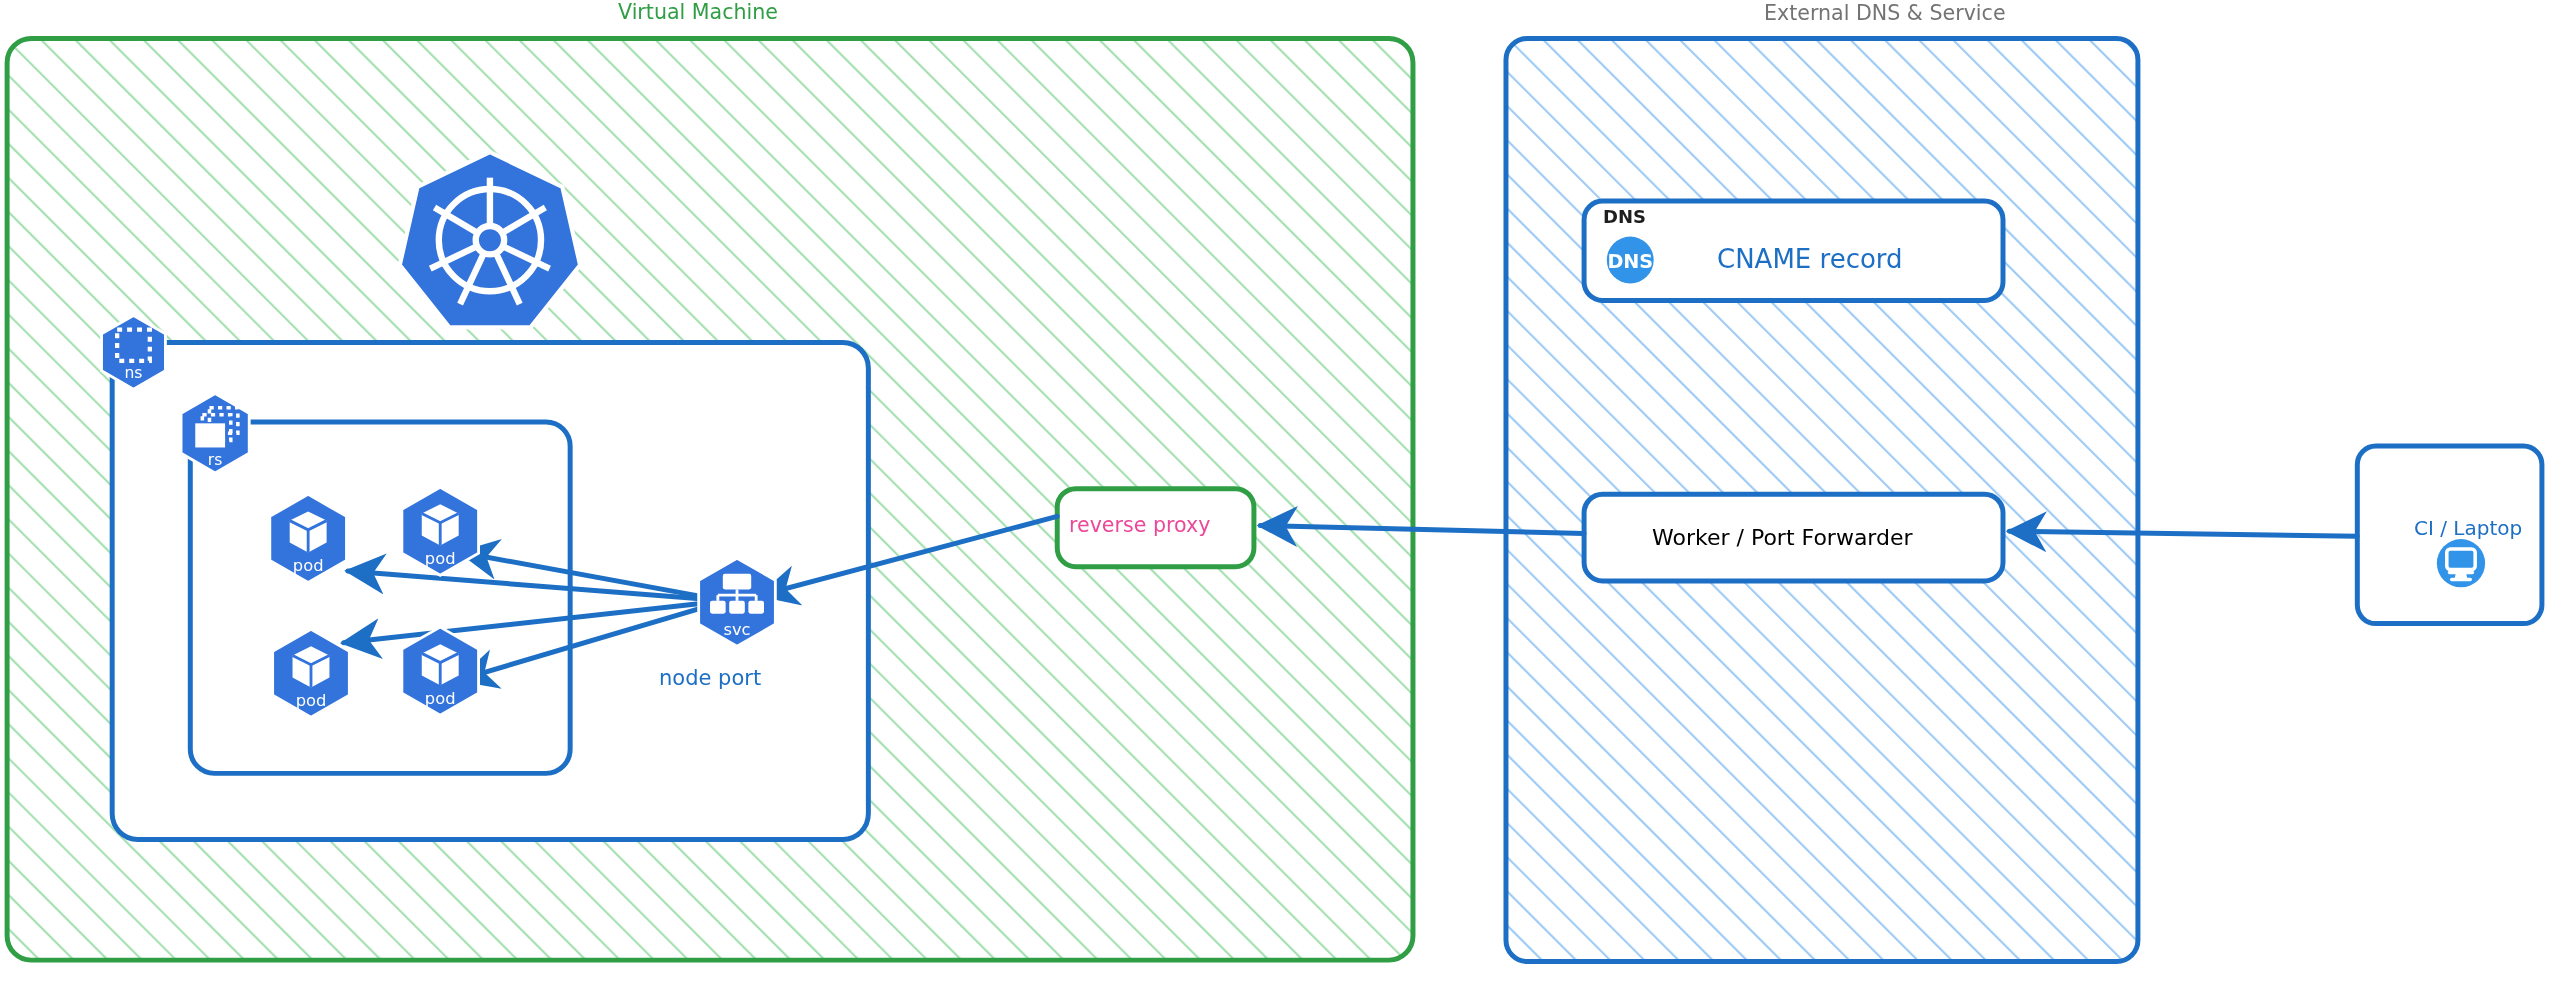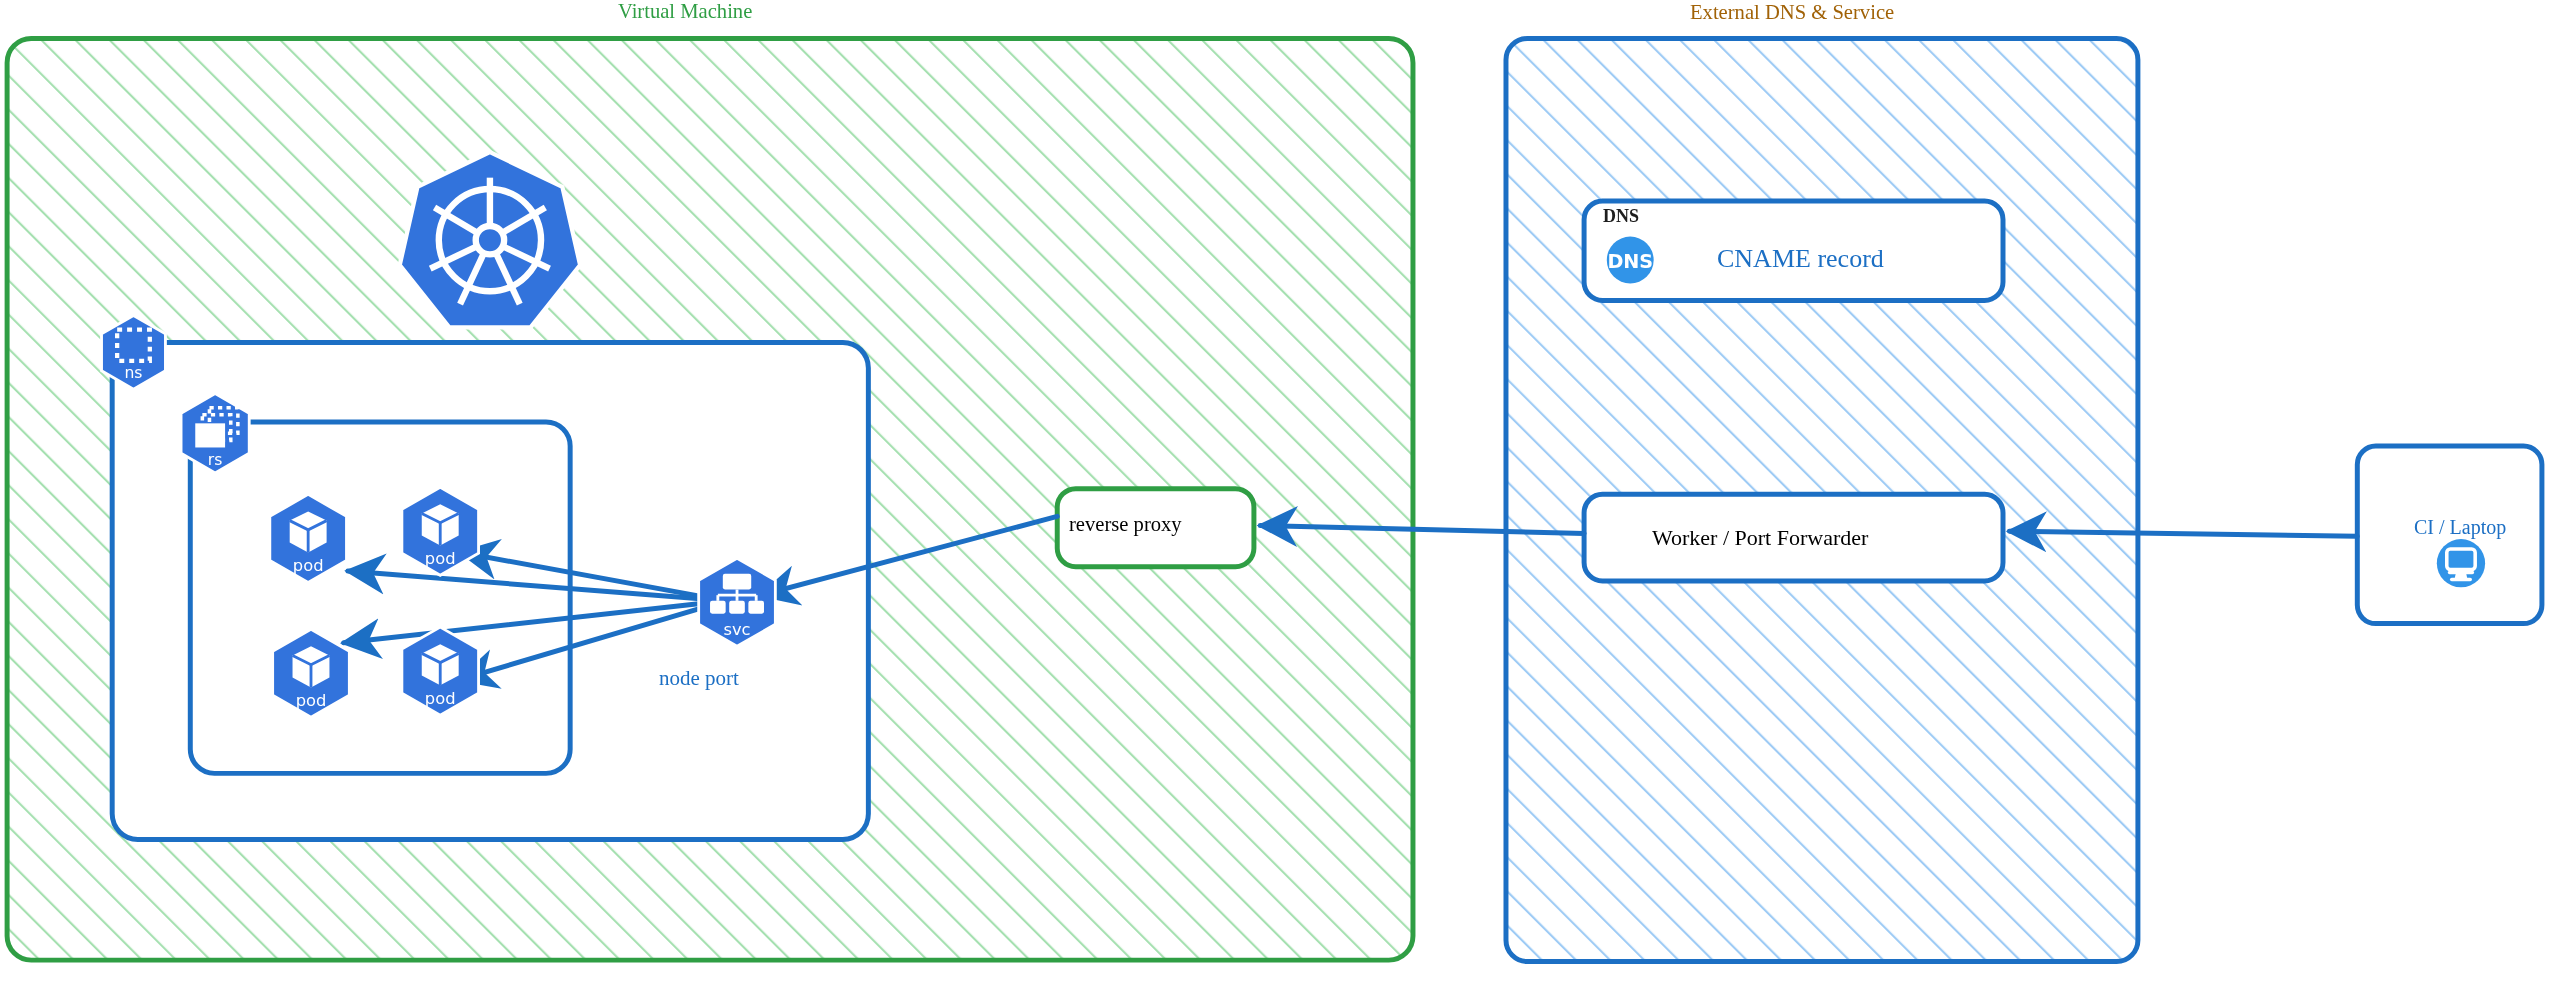--- a/index.html
+++ b/index.html
@@ -3,21 +3,21 @@
 <meta charset="utf-8">
 <style>
   html,body{margin:0;padding:0;background:#ffffff;}
   body{
     font-family:"DejaVu Sans", sans-serif;
     width:2576px;height:983px;overflow:hidden;position:relative;
   }
   #stage{position:relative;width:2576px;height:983px;}
   svg.layer{position:absolute;left:0;top:0;width:2576px;height:983px;overflow:visible;}
   .hand{font-family:"DejaVu Sans", sans-serif;font-weight:400;}
-  .lbl{position:absolute;white-space:nowrap;font-family:Liberation Serif, serif;}
+  .lbl{position:absolute;white-space:nowrap;}
 </style>
 </head>
 <body>
 
 <div id="stage">
 
   <svg class="layer" viewBox="0 0 3628 1384" width="2576" height="983">
     <defs>
       <pattern id="hatchGreen" width="34" height="34" patternUnits="userSpaceOnUse" patternTransform="rotate(-45)">
         <rect width="34" height="34" fill="#ffffff"></rect>
@@ -175,29 +175,29 @@
       <line x1="-16" y1="13" x2="16" y2="13" stroke="#ffffff" stroke-width="5" stroke-linecap="round"></line>
       <path d="M-7,13 L-9,22 L9,22 L7,13 Z" fill="#ffffff"></path>
       <line x1="-13" y1="23" x2="13" y2="23" stroke="#ffffff" stroke-width="5" stroke-linecap="round"></line>
     </g>
   </svg>
 
   <div class="lbl hand" style="left:618px;top:0px;font-size:20.6px;color:#2f9e44;">
     <span>Virtual Machine</span>
   </div>
 
-  <div class="lbl hand" style="left:1690px;top:1.4px;font-size:20.6px;color:#a16207;">
+  <div class="lbl hand" style="left:1764px;top:1.4px;font-size:20.6px;color:#737373;">
     <span>External DNS &amp; Service</span>
   </div>
 
   <div class="lbl hand" style="left:659px;top:666px;font-size:21px;color:#1c6fc4;">
     <span>node port</span>
   </div>
 
-  <div class="lbl hand" style="left:1069px;top:513px;font-size:20.6px;color:#000000;">
+  <div class="lbl hand" style="left:1069px;top:513px;font-size:20.6px;color:#ec4899;">
     <span>reverse proxy</span>
   </div>
 
   <div class="lbl hand" style="left:1603px;top:206px;font-size:18px;color:#1e1e1e;font-weight:bold;">
     <span>DNS</span>
   </div>
 
   <div class="lbl hand" style="left:1717px;top:244px;font-size:26px;color:#1c6fc4;">
     <span>CNAME record</span>
   </div>

